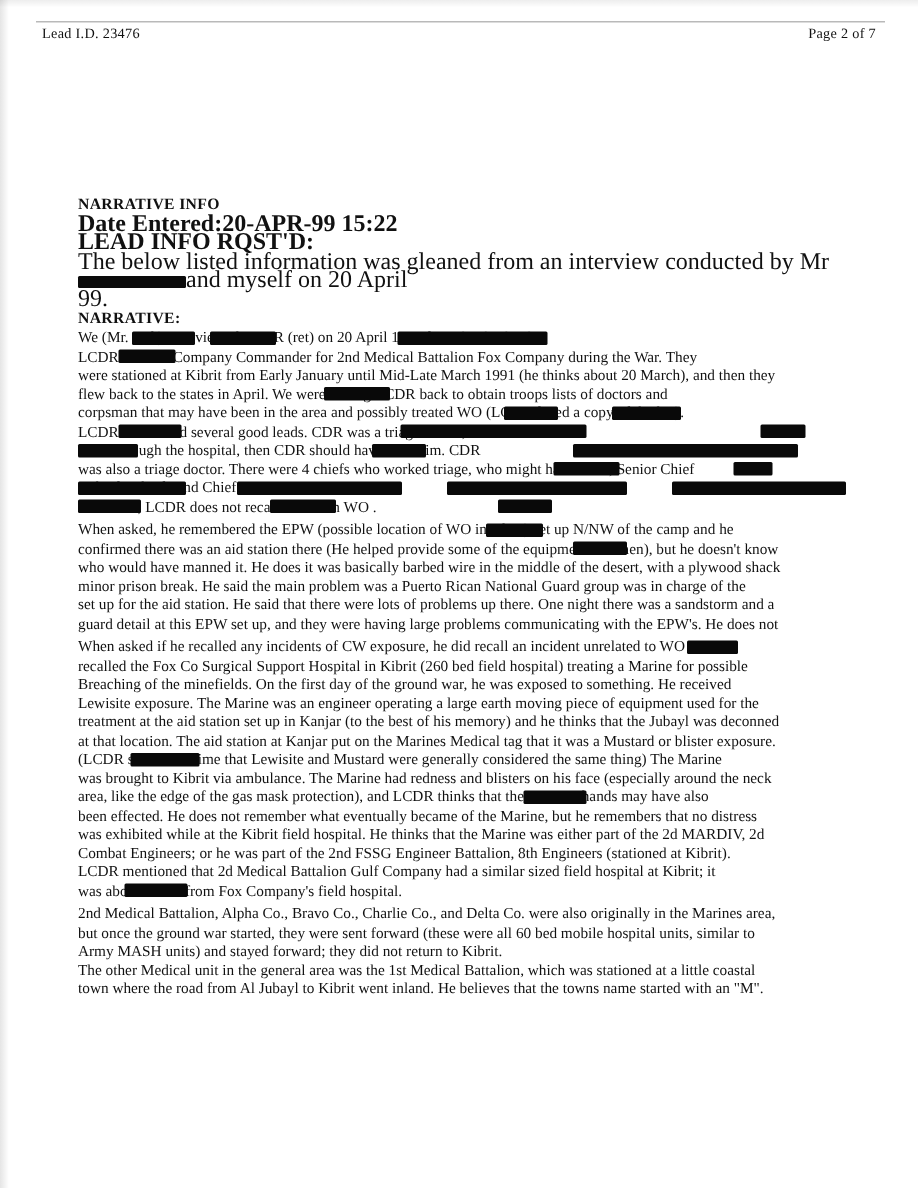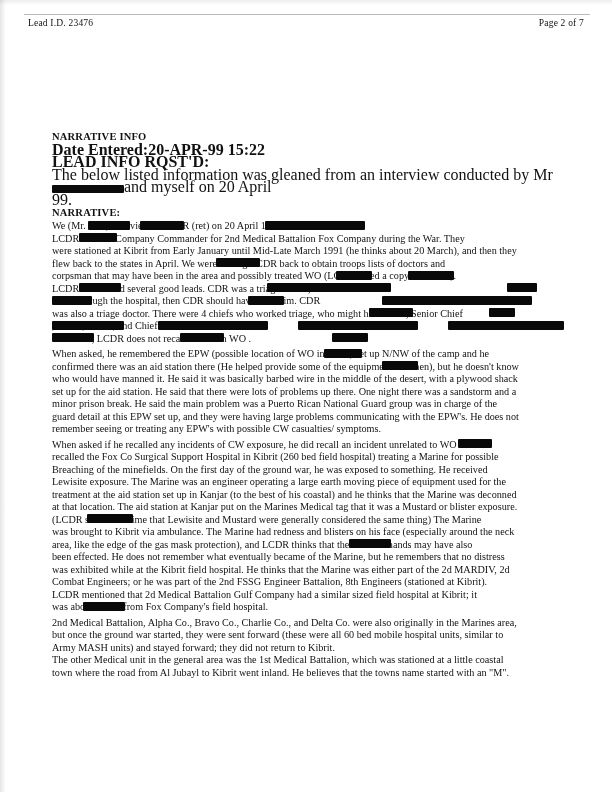--- a/index.html
+++ b/index.html
@@ -186,38 +186,37 @@
       <span class="abs-redact" style="left:0px;   top:113px;   width:42px; height:9px"></span>
       <span class="abs-redact" style="left:128px; top:113px;   width:44px; height:9px"></span>
       <span class="abs-redact" style="left:280px; top:113px;   width:36px; height:9px"></span>
     </div>
 
     <div class="gap-sm"></div>
 
     <div class="para blockline">
       <div>When asked, he remembered the EPW (possible location of WO        incident) set up N/NW of the camp and he</div>
       <div>confirmed there was an aid station there (He helped provide some of the equipment and men), but he doesn't know</div>
-      <div>who would have manned it.  He said it was basically barbed wire in the middle of the desert, with a plywood shack</div>
+      <div>who would have manned it.  He does it was basically barbed wire in the middle of the desert, with a plywood shack</div>
+      <div>minor prison break.  He said the main problem was a Puerto Rican National Guard group was in charge of the</div>
       <div>set up for the aid station.  He said that there were lots of problems up there.  One night there was a sandstorm and a</div>
-      <div>minor prison break.  He said the main problem was a Puerto Rican National Guard group was in charge of the</div>
       <div>guard detail at this EPW set up, and they were having large problems communicating with the EPW's.  He does not</div>
-      <div>remember seeing or treating any EPW's with possible CW casualties/ symptoms.</div>
 
       <span class="abs-redact" style="left:272px; top:0.5px; width:38px; height:9px"></span>
       <span class="abs-redact" style="left:330px; top:13px;  width:36px; height:9px"></span>
     </div>
 
     <div class="gap-sm"></div>
 
     <div class="para blockline">
       <div>When asked if he recalled any incidents of CW exposure, he did recall an incident unrelated to WO        .  He</div>
       <div>recalled the Fox Co Surgical Support Hospital in Kibrit (260 bed field hospital) treating a Marine for possible</div>
       <div>Breaching of the minefields.  On the first day of the ground war, he was exposed to something.  He received</div>
       <div>Lewisite exposure.  The Marine was an engineer operating a large earth moving piece of equipment used for the</div>
-      <div>treatment at the aid station set up in Kanjar (to the best of his coastal) and he thinks that the Marine was deconned</div>
+      <div>treatment at the aid station set up in Kanjar (to the best of his memory) and he thinks that the Jubayl was deconned</div>
       <div>at that location.  The aid station at Kanjar put on the Marines Medical tag that it was a Mustard or blister exposure.</div>
       <div>(LCDR              said at the time that Lewisite and Mustard were generally considered the same thing)  The Marine</div>
       <div>was brought to Kibrit via ambulance.  The Marine had redness and blisters on his face (especially around the neck</div>
       <div>area, like the edge of the gas mask protection), and LCDR            thinks that the Marines hands may have also</div>
       <div>been effected.  He does not remember what eventually became of the Marine, but he remembers that no distress</div>
       <div>was exhibited while at the Kibrit field hospital.  He thinks that the Marine was either part of the 2d MARDIV, 2d</div>
       <div>Combat Engineers; or he was part of the 2nd FSSG Engineer Battalion, 8th Engineers (stationed at Kibrit).</div>
       <div>LCDR            mentioned that 2d Medical Battalion Gulf Company had a similar sized field hospital at Kibrit; it</div>
       <div>was about a mile from Fox Company's field hospital.</div>
 

